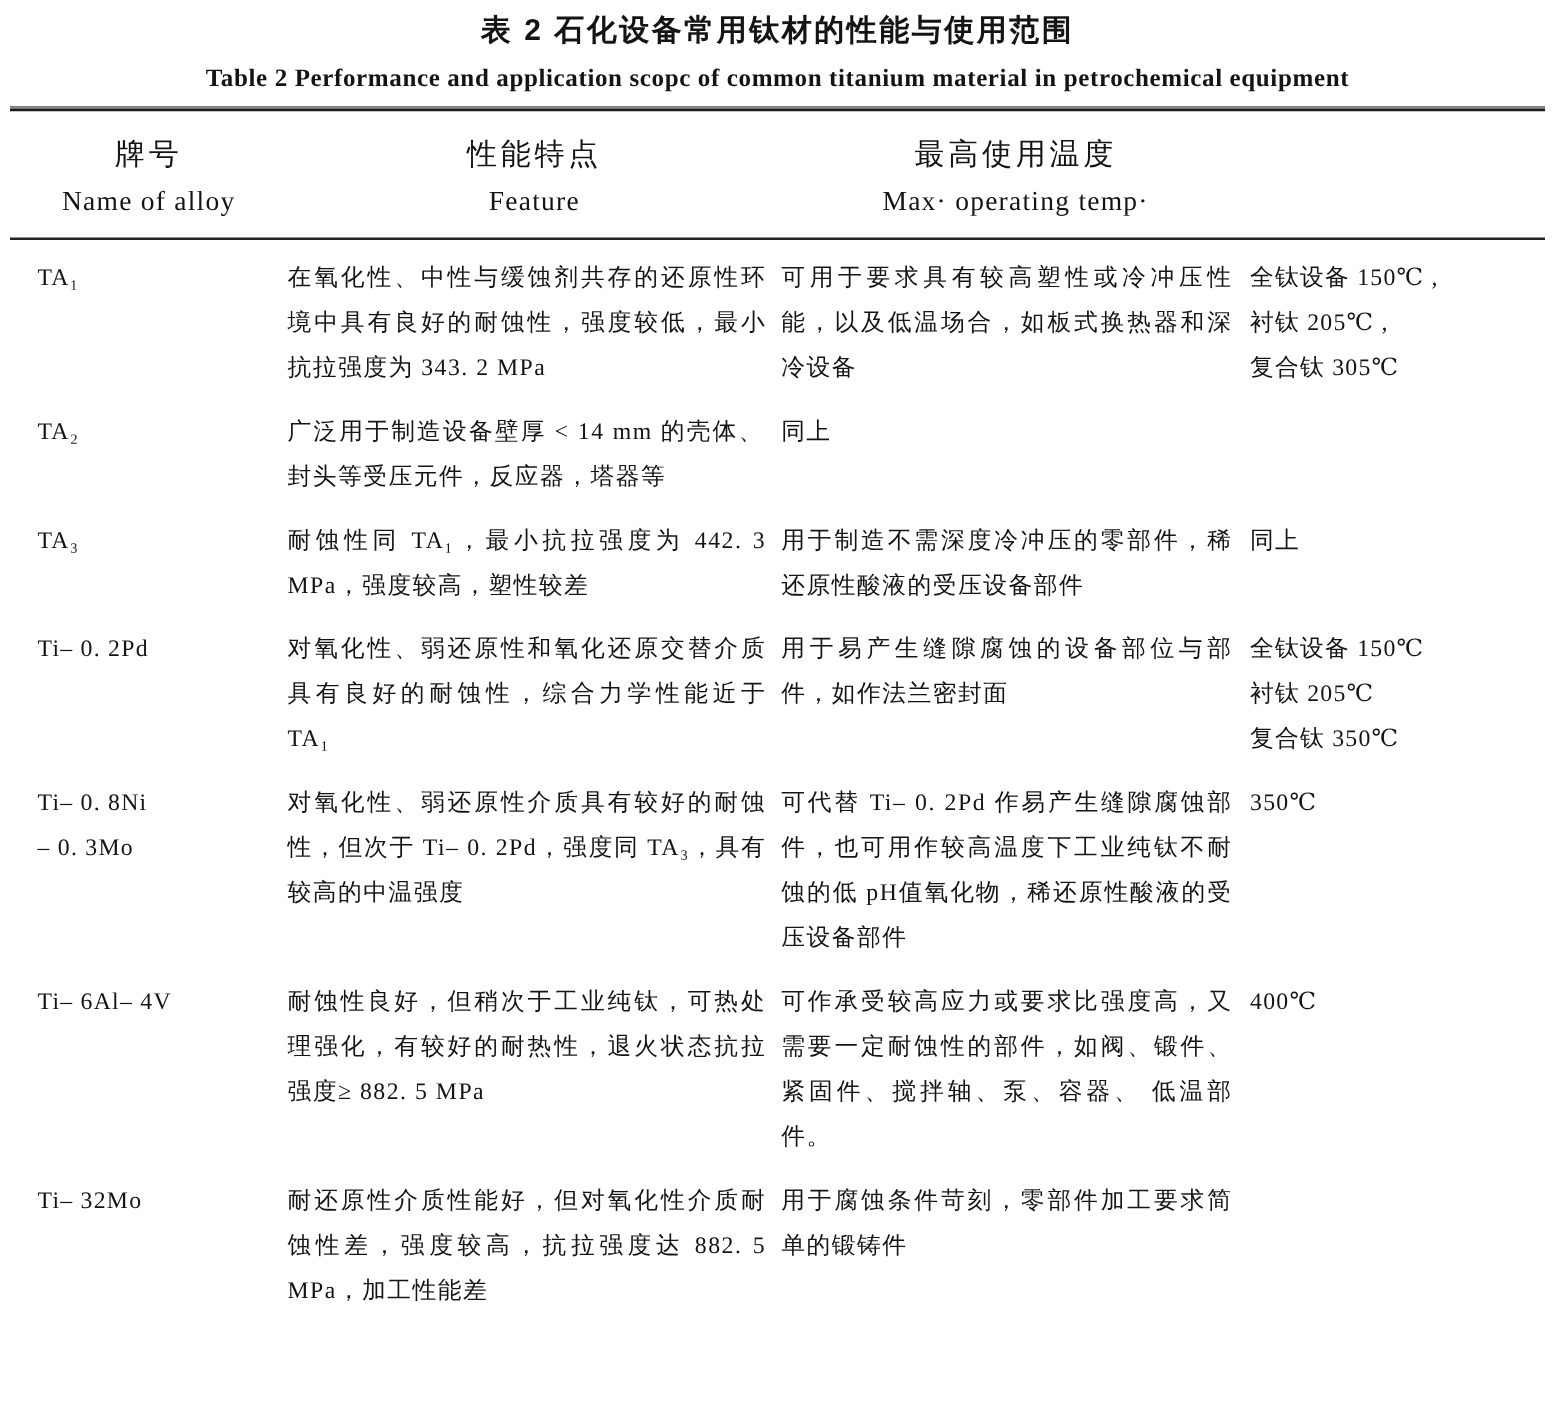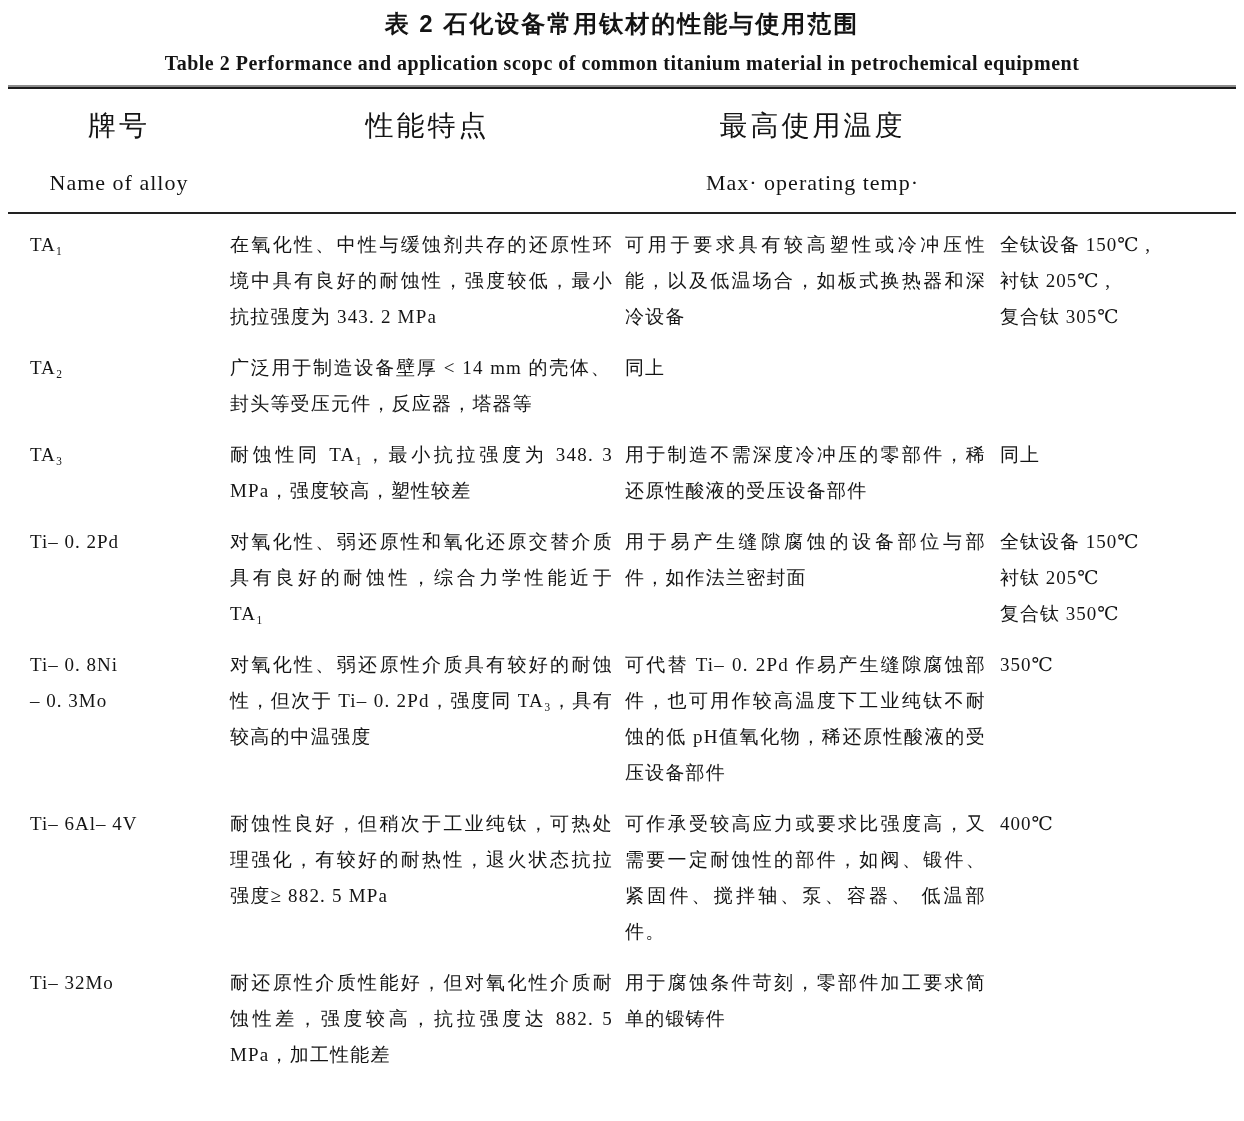--- a/index.html
+++ b/index.html
@@ -17,22 +17,22 @@
   }
   .title-en {
     text-align: center; font-weight: bold; font-size: 20px;
     margin-top: 12px; margin-bottom: 10px; letter-spacing: 0.5px;
   }
   .rule-thick { height: 2px; background: #1b1b1b; border-top: 2px solid #8d8d8d; }
   .rule-thin  { height: 2px; background: #222; }
   .grid { display: grid; grid-template-columns: 222px 395px 375px 1fr; }
   .thead { padding: 10px 0 16px 0; }
   .th { text-align: center; }
-  .th-zh { font-size: 28px; letter-spacing: 3px; margin-top: 8px; }
-  .th-en { font-size: 22px; margin-top: 25px; letter-spacing: 1px; }
+  .th-zh { font-size: 24px; letter-spacing: 3px; margin-top: 8px; }
+  .th-en { font-size: 22px; margin-top: 9px; letter-spacing: 1px; }
   .tbody { flex: 1 1 auto; padding-top: 13px; }
   .row { margin-bottom: 15px; }
   .cell { font-size: 19px; line-height: 36px; }
   .name { padding-left: 22px; letter-spacing: 1px; white-space: pre-line; }
   .feature { text-align: justify; letter-spacing: 1.2px; padding-right: 12px; }
   .scope   { text-align: justify; letter-spacing: 1.2px; padding-right: 14px; }
   .temp    { white-space: pre-line; letter-spacing: 1px; }
 </style>
 </head>
 <body>
@@ -44,20 +44,21 @@
 
   <div class="rule-thick"></div>
 
   <div class="grid thead">
     <div class="th">
       <div class="th-zh">牌号</div>
       <div class="th-en">Name of alloy</div>
     </div>
     <div class="th">
       <div class="th-zh">性能特点</div>
+      <div class="th-en">Feature</div>
     </div>
     <div class="th">
       <div class="th-zh">最高使用温度</div>
       <div class="th-en">Max· operating temp·</div>
     </div>
   </div>
 
   <div class="rule-thin"></div>
 
   <div class="tbody">
@@ -72,21 +73,21 @@
     </div>
 
     <div class="grid row">
       <div class="cell name">TA₂</div>
       <div class="cell scope">广泛用于制造设备壁厚 &lt; 14 mm 的壳体、封头等受压元件，反应器，塔器等</div>
       <div class="cell temp">同上</div>
     </div>
 
     <div class="grid row">
       <div class="cell name">TA₃</div>
-      <div class="cell feature">耐蚀性同 TA₁，最小抗拉强度为 348. 3 MPa，强度较高，塑性较差</div>
+      <div class="cell feature">耐蚀性同 TA₁，最小抗拉强度为 442. 3 MPa，强度较高，塑性较差</div>
       <div class="cell scope">用于制造不需深度冷冲压的零部件，稀还原性酸液的受压设备部件</div>
       <div class="cell temp">同上</div>
     </div>
 
     <div class="grid row">
       <div class="cell name">Ti– 0. 2Pd</div>
       <div class="cell feature">对氧化性、弱还原性和氧化还原交替介质具有良好的耐蚀性，综合力学性能近于 TA₁</div>
       <div class="cell scope">用于易产生缝隙腐蚀的设备部位与部件，如作法兰密封面</div>
       <div class="cell temp">全钛设备 150℃
 衬钛 205℃

